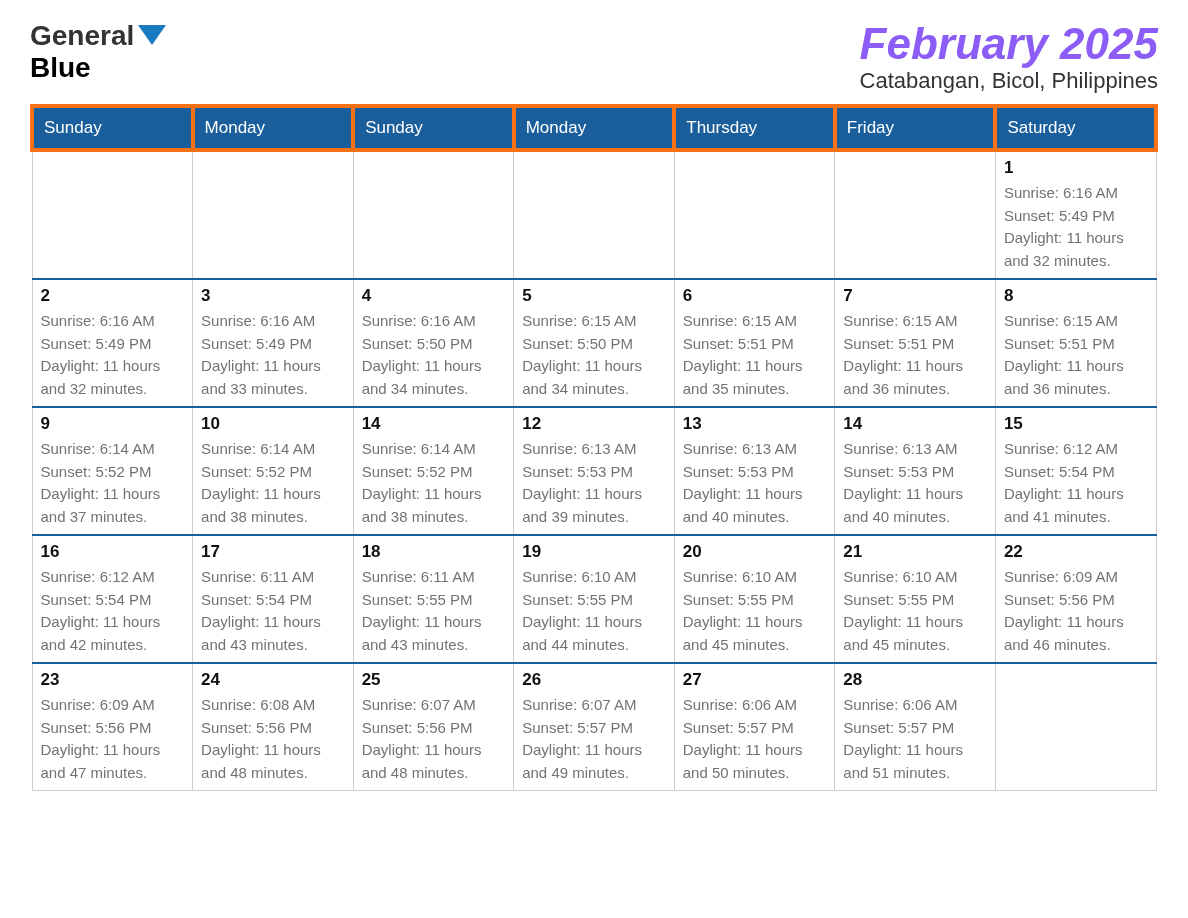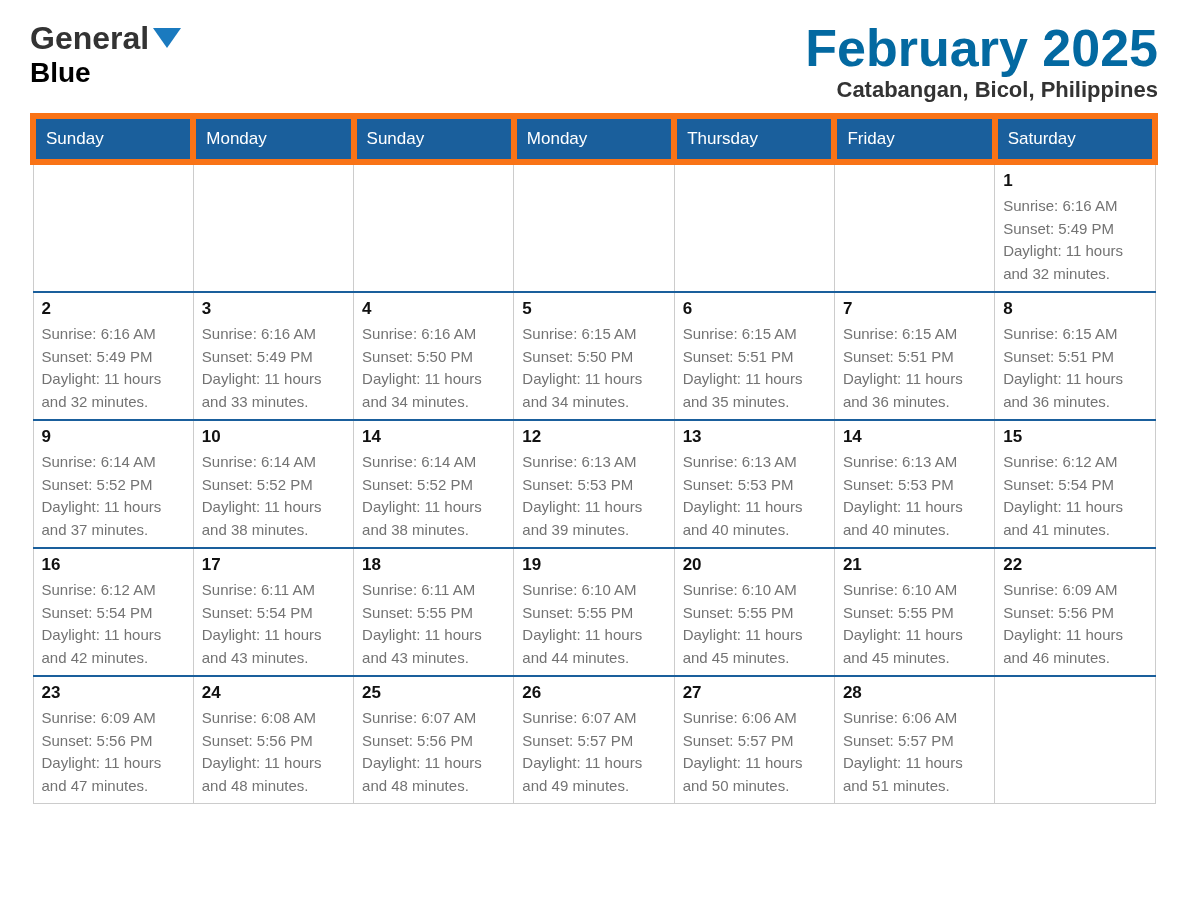--- a/index.html
+++ b/index.html
@@ -20,43 +20,44 @@
       font-size: 28px;
       font-weight: bold;
       color: #000000;
       line-height: 1;
       margin-top: 2px;
     }
     .title-block {
       text-align: right;
     }
     .title-block h1 {
-      font-size: 52px;
+      font-size: 44px;
       font-weight: bold;
-      color: #0369a1;
+      color: #8b5cf6;
       line-height: 1.1;
+      font-style: italic;
     }
     .title-block h2 {
       font-size: 22px;
-      font-weight: bold;
+      font-weight: normal;
       color: #333;
     }
     .calendar {
       width: 100%;
       border-collapse: collapse;
       margin-top: 10px;
     }
     .calendar th {
       background-color: #1a5f9c;
       color: #fff;
       text-align: left;
       padding: 10px 10px;
       font-size: 17px;
       font-weight: normal;
-      border: 6px solid #f97316;
+      border: 4px solid #f97316;
     }
     .calendar td {
       vertical-align: top;
       border: 1px solid #ccc;
       padding: 6px 8px;
       width: calc(100% / 7);
       height: 120px;
       background: #fff;
     }
     .calendar td.empty {
@@ -81,21 +82,21 @@
       display: flex;
       align-items: flex-start;
     }
     .logo-text-group {
       display: flex;
       flex-direction: column;
     }
     .logo-top-line {
       display: flex;
       align-items: center;
-      font-size: 32px;
+      font-size: 28px;
       font-weight: bold;
       color: #333;
     }
     .logo-triangle {
       width: 0;
       height: 0;
       border-left: 14px solid transparent;
       border-right: 14px solid transparent;
       border-top: 20px solid #1a7abf;
       margin-left: 4px;

